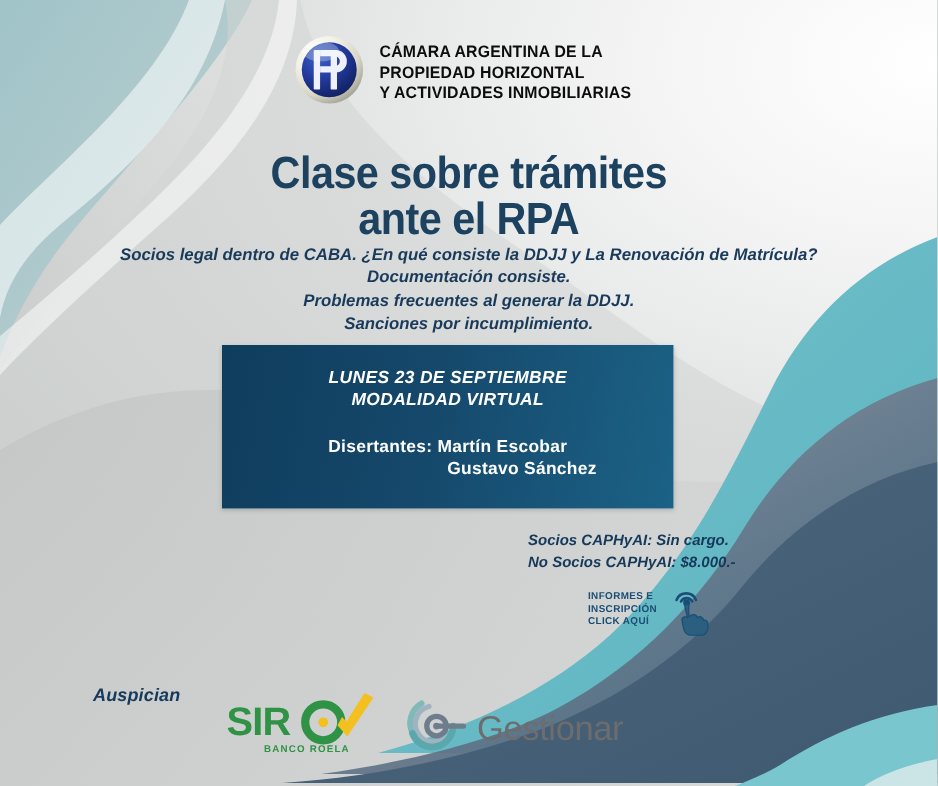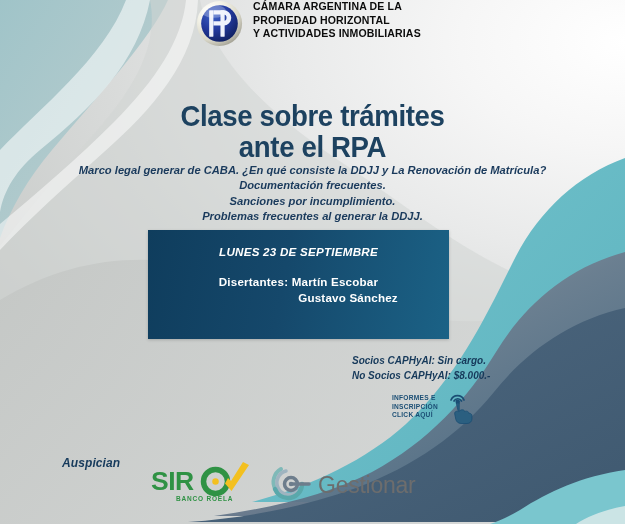--- a/index.html
+++ b/index.html
@@ -16,21 +16,21 @@
     background:
       radial-gradient(120% 90% at 100% 8%, #ffffff 0%, #f6f6f6 22%, #e9eaea 45%, #d8dad9 70%, #c6c9c7 100%);
   }
   
   .bg-layer{position:absolute;inset:0;pointer-events:none;}
   .bg-layer svg{display:block;width:625px;height:524px;}
 
   
   .header{
     position:absolute;left:0;top:0;width:625px;height:70px;
-    display:flex;align-items:flex-start;justify-content:center;gap:10px;
+    display:flex;align-items:flex-end;justify-content:center;gap:10px;
     z-index:5;
   }
   .logo-mark{width:47px;height:47px;flex:0 0 auto;}
   .org-lines{
     font-size:11.1px;line-height:13.6px;font-weight:bold;
     color:#0c0c0c;letter-spacing:.15px;
     transform:scaleX(.95);transform-origin:left center;
   }
 
   
@@ -191,29 +191,30 @@
       <div>Y ACTIVIDADES INMOBILIARIAS</div>
     </div>
   </div>
 
   <h1 class="title">
     <span>Clase sobre trámites</span>
     <span class="l2">ante el RPA</span>
   </h1>
 
   <div class="desc">
-    <span>Marco legal generar de CABA.  ¿En qué consiste la DDJJ y  La Renovación de Matrícula?</span>
-    <span>Documentación frecuentes.</span>
+    <span>Socios legal dentro de CABA.  ¿En qué consiste la DDJJ y  La Renovación de Matrícula?</span>
+    <span>Documentación consiste.</span>
+    <span>Problemas frecuentes al generar  la DDJJ.</span>
     <span>Sanciones por incumplimiento.</span>
-    <span>Problemas frecuentes al generar  la DDJJ.</span>
   </div>
 
   <div class="panel">
     <div class="panel-when">
       <span>LUNES 23 DE SEPTIEMBRE</span>
+      <span>MODALIDAD VIRTUAL</span>
     </div>
     <div class="panel-speakers">
       <span>Disertantes: Martín Escobar</span>
       <span class="sp2">Gustavo Sánchez</span>
     </div>
   </div>
 
   <div class="fees">
     <span>Socios CAPHyAI: Sin cargo.</span>
     <span>No Socios CAPHyAI: $8.000.-</span>

